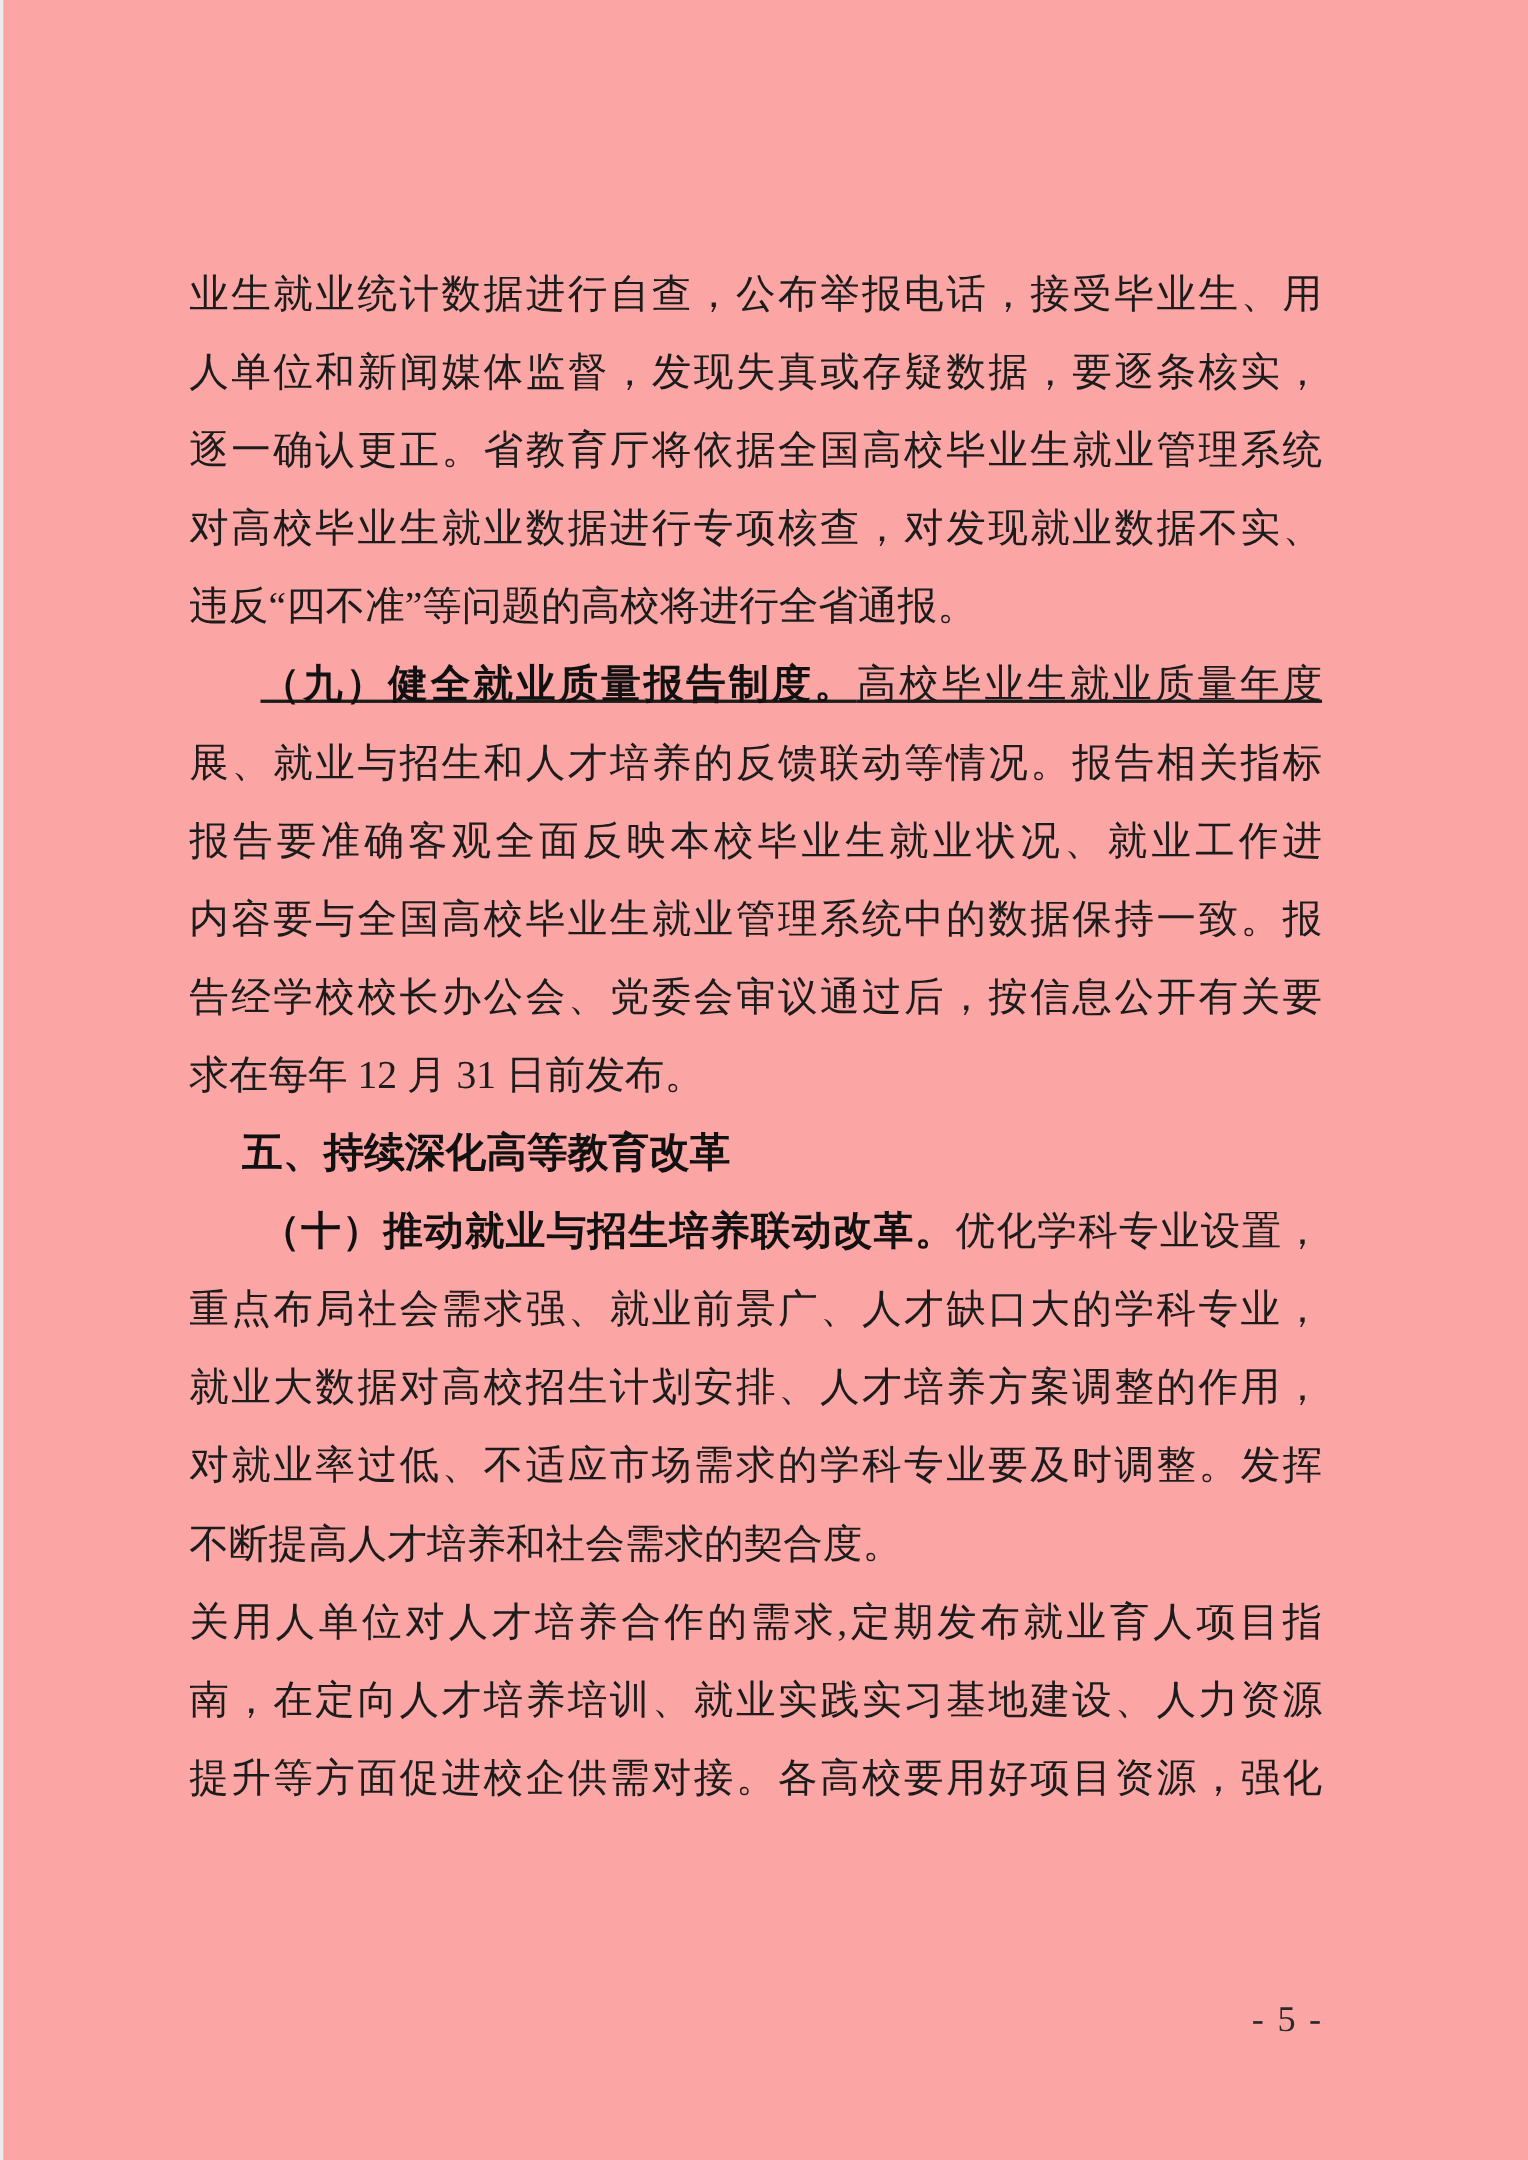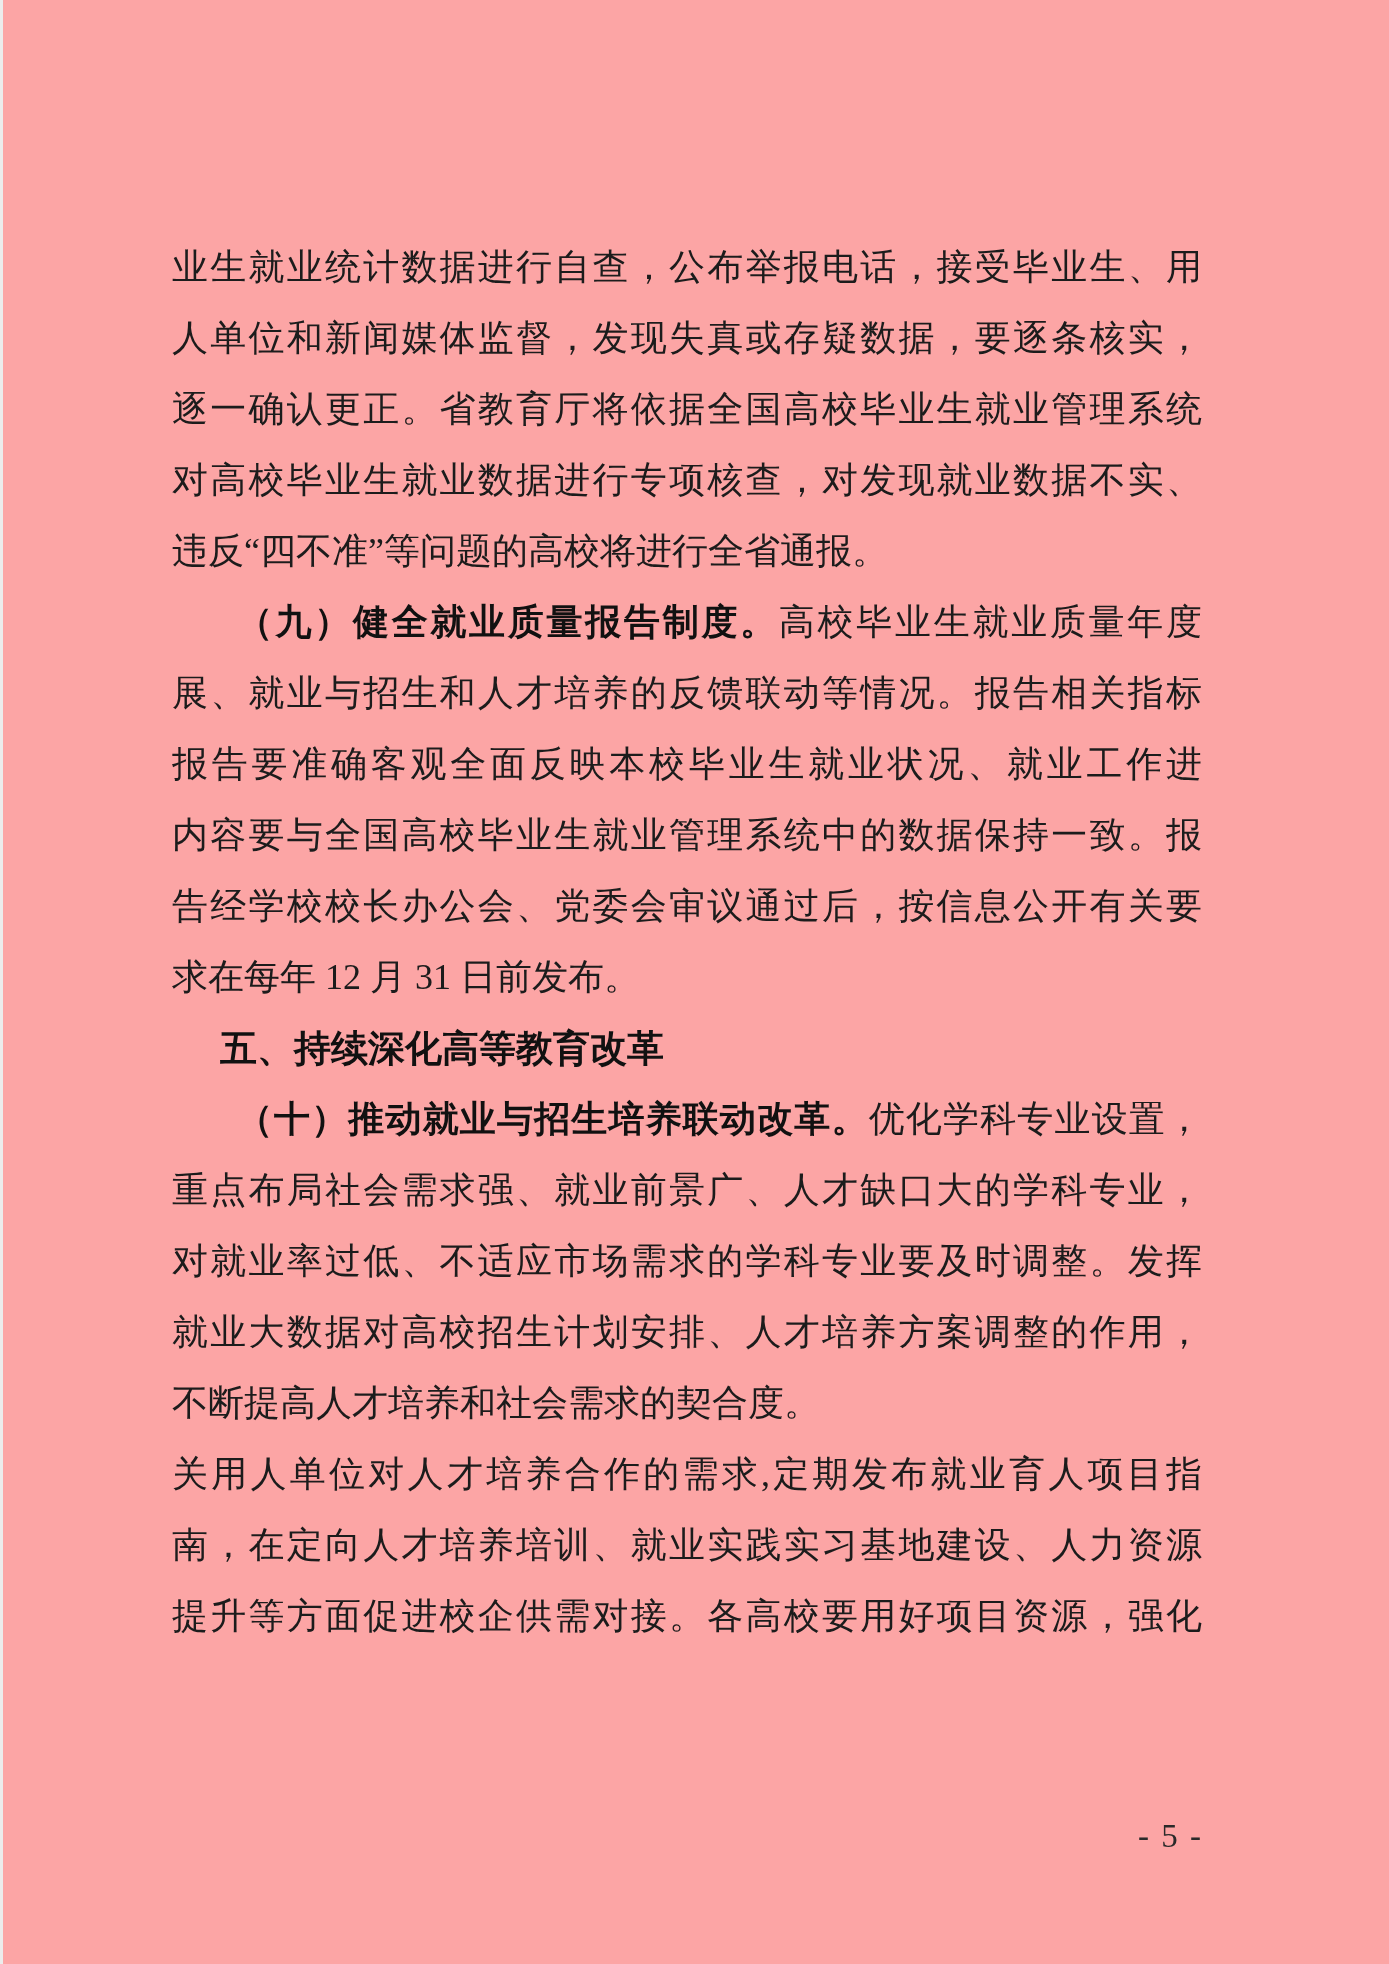--- a/index.html
+++ b/index.html
@@ -67,30 +67,30 @@
 <body>
 
 <div class="page">
   <div class="scan-edge"></div>
   <div class="text-block">
       <div class="line"><span>业生就业统计数据进行自查，公布举报电话，接受毕业生、用</span></div>
       <div class="line"><span>人单位和新闻媒体监督，发现失真或存疑数据，要逐条核实，</span></div>
       <div class="line"><span>逐一确认更正。省教育厅将依据全国高校毕业生就业管理系统</span></div>
       <div class="line"><span>对高校毕业生就业数据进行专项核查，对发现就业数据不实、</span></div>
       <div class="line last"><span>违反“四不准”等问题的高校将进行全省通报。</span></div>
-      <div class="line" style="text-indent: 1.8em;"><span class="b">（九）健全就业质量报告制度。</span><span>高校毕业生就业质量年度</span></div>
+      <div class="line" style="text-indent: 1.8em; text-decoration: underline;"><span class="b">（九）健全就业质量报告制度。</span><span>高校毕业生就业质量年度</span></div>
       <div class="line"><span>展、就业与招生和人才培养的反馈联动等情况。报告相关指标</span></div>
       <div class="line"><span>报告要准确客观全面反映本校毕业生就业状况、就业工作进</span></div>
       <div class="line"><span>内容要与全国高校毕业生就业管理系统中的数据保持一致。报</span></div>
       <div class="line"><span>告经学校校长办公会、党委会审议通过后，按信息公开有关要</span></div>
       <div class="line last"><span>求在每年 12 月 31 日前发布。</span></div>
       <div class="line heading last" style="text-indent: 1.3em;"><span class="b">五、持续深化高等教育改革</span></div>
       <div class="line" style="text-indent: 1.8em;"><span class="b">（十）推动就业与招生培养联动改革。</span><span>优化学科专业设置，</span></div>
       <div class="line"><span>重点布局社会需求强、就业前景广、人才缺口大的学科专业，</span></div>
+      <div class="line"><span>就业大数据对高校招生计划安排、人才培养方案调整的作用，</span></div>
       <div class="line"><span>对就业率过低、不适应市场需求的学科专业要及时调整。发挥</span></div>
-      <div class="line"><span>就业大数据对高校招生计划安排、人才培养方案调整的作用，</span></div>
       <div class="line last"><span>不断提高人才培养和社会需求的契合度。</span></div>
       <div class="line"><span>关用人单位对人才培养合作的需求,定期发布就业育人项目指</span></div>
       <div class="line"><span>南，在定向人才培养培训、就业实践实习基地建设、人力资源</span></div>
       <div class="line"><span>提升等方面促进校企供需对接。各高校要用好项目资源，强化</span></div>
     </div>
   <div class="page-number">- 5 -</div>
 </div>
 
 </body></html>

